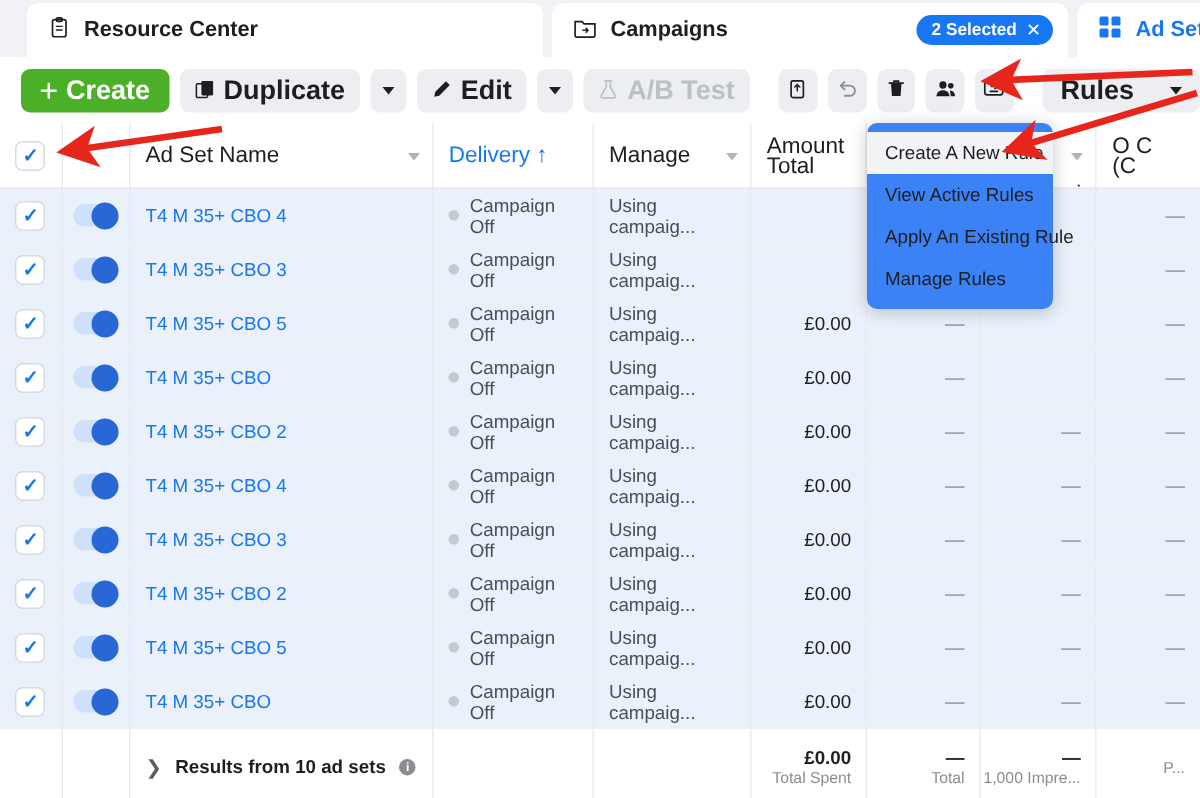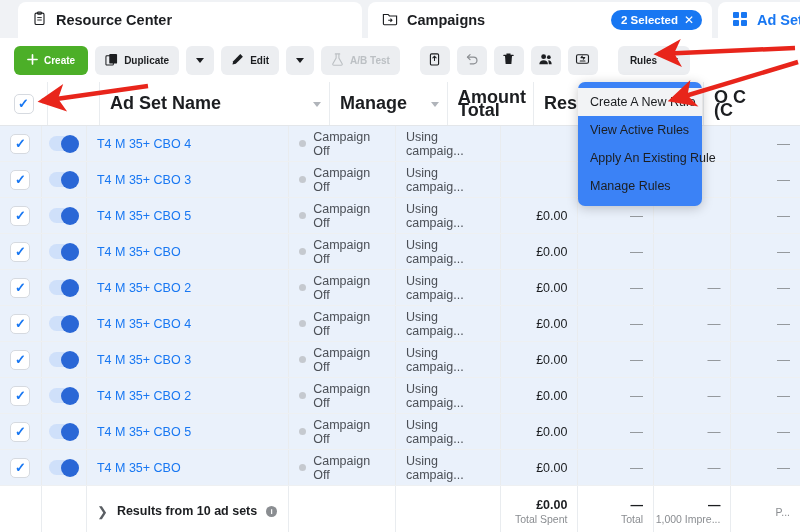--- a/index.html
+++ b/index.html
@@ -32,21 +32,21 @@
   .pill .x { font-size: 12px; font-weight: normal; line-height: 1; }
 
   
   .toolbar {
     position: absolute; left: 0; top: 38px; width: 800px; height: 44px;
     background: #ffffff; display: flex; align-items: center; padding-left: 14px; gap: 7px;
   }
   .btn {
     height: 29px; border-radius: 6px; background: #eceef1;
     display: flex; align-items: center; gap: 6px; padding: 0 10px;
-    font-size: 10px; color: #1c1e21; font-weight: bold; white-space: nowrap;
+    font-size: 18px; color: #1c1e21; font-weight: bold; white-space: nowrap;
   }
   .btn-create { background: #4caf28; color: #ffffff; padding: 0 13px; }
   .btn-icononly { width: 30px; padding: 0; justify-content: center; }
   .btn-caret { width: 28px; padding: 0; justify-content: center; }
   .btn-disabled { color: #bcc0c4; }
   .caret { width: 0; height: 0; border-left: 4.5px solid transparent; border-right: 4.5px solid transparent; border-top: 5.5px solid #1c1e21; }
   .spacer-lg { width: 6px; }
 
   
   .table { position: absolute; left: 0; top: 82px; width: 800px; height: 450px; background: #fff; overflow: hidden; }
@@ -56,21 +56,21 @@
   .cell { display: flex; align-items: center; border-right: 1px solid #e9ecef; padding: 0 10px; font-size: 12.5px; color: #1c1e21; overflow: hidden; }
   .c-check { width: 48px; justify-content: center; padding: 0; }
   .c-toggle { width: 52px; justify-content: center; padding: 0; }
   .c-name { width: 230px; color: #1877f2; }
   .c-delivery { width: 120px; color: #4b4f56; gap: 7px; }
   .c-budget { width: 118px; color: #4b4f56; }
   .c-spent { width: 86px; justify-content: flex-end; }
   .c-results { width: 84px; justify-content: flex-end; }
   .c-cpm { width: 86px; justify-content: flex-end; }
   .c-out { width: 76px; justify-content: flex-end; border-right: none; }
-  .hcell { font-weight: bold; font-size: 18px; color: #1c1e21; align-items: center; position: relative; }
+  .hcell { font-weight: normal; font-size: 15px; color: #1c1e21; align-items: center; position: relative; }
   .hcell .htext { line-height: 13px; }
   .hcell .hcaret { position: absolute; right: 8px; top: 50%; margin-top: -2px; width: 0; height: 0; border-left: 4px solid transparent; border-right: 4px solid transparent; border-top: 5px solid #b0b4ba; }
   .h-delivery { color: #1877f2; }
   .checkbox {
     width: 20px; height: 20px; border-radius: 5px; background: #fff;
     border: 1px solid #d6dae0; display: flex; align-items: center; justify-content: center;
     color: #1877f2; font-size: 13px; font-weight: bold;
   }
   .toggle { width: 30px; height: 15px; border-radius: 8px; background: #cfe0fa; position: relative; }
   .toggle .knob { position: absolute; right: 0px; top: -1.5px; width: 18px; height: 18px; border-radius: 50%; background: #2a67d6; }
@@ -232,36 +232,39 @@
         <svg width="15" height="14" viewBox="0 0 16 15">
             <rect x="1.6" y="3" width="12.8" height="9" rx="1.6" fill="none" stroke="#1c1e21" stroke-width="1.2"></rect>
             <path d="M10.4 6h-4l1.4-1.5M10.4 6l-1.5 1.6" stroke="#1c1e21" stroke-width="1.2" fill="none" stroke-linecap="round" stroke-linejoin="round"></path>
             <path d="M5.6 9.6h5" stroke="#1c1e21" stroke-width="1.2" stroke-linecap="round"></path>
           </svg>
       </span>
     </div>
 
     <div class="spacer-lg"></div>
 
-    <div class="btn" style="padding:0 12px;gap:13px;">
+    <div class="btn" style="padding:0 12px;gap:24px;">
       <span>Rules</span>
       <span class="caret"></span>
     </div>
   </div>
 
   <div class="table">
 
     <div class="row hrow">
       <div class="cell c-check">
         <div class="checkbox">✓</div>
       </div>
       <div class="cell c-toggle"></div>
       <div class="cell c-name hcell">
         <span class="htext">Ad Set Name</span>
         <span class="hcaret"></span>
+      </div>
+      <div class="cell c-delivery hcell h-delivery">
+        <span class="htext">Delivery ↑</span>
       </div>
       <div class="cell c-budget hcell">
         <span class="htext">Manage</span>
         <span class="hcaret"></span>
       </div>
       <div class="cell c-spent hcell" style="justify-content:flex-start;">
         <span class="htext" style="display:block;width:52px;">Amount Total</span>
       </div>
       <div class="cell c-results hcell" style="justify-content:flex-start;">
         <span class="htext">Results</span>

